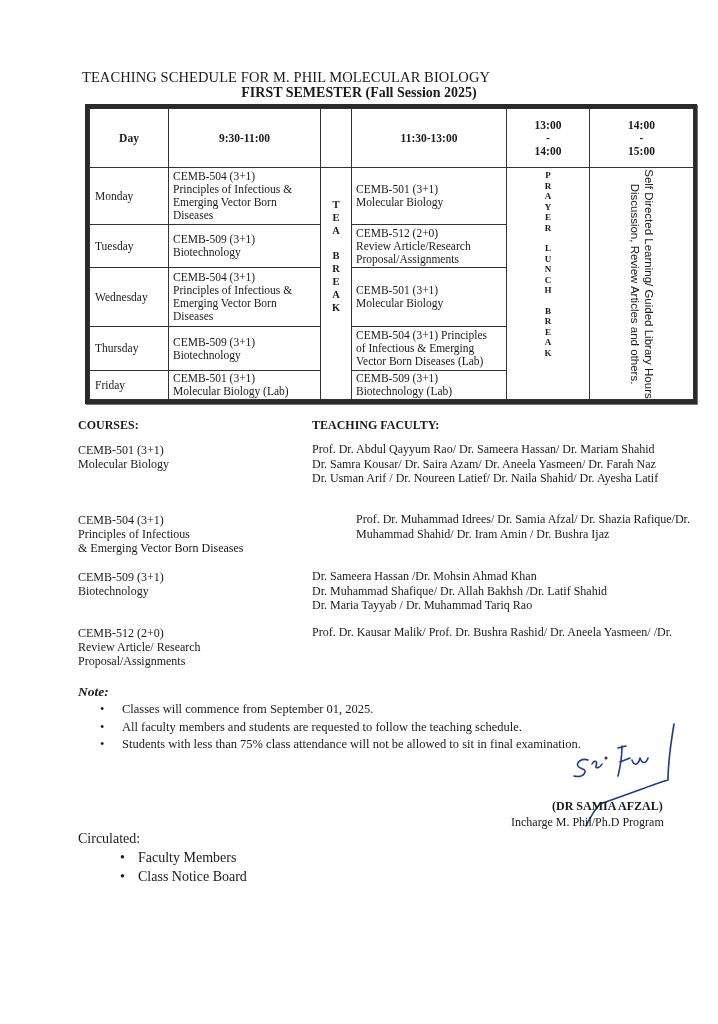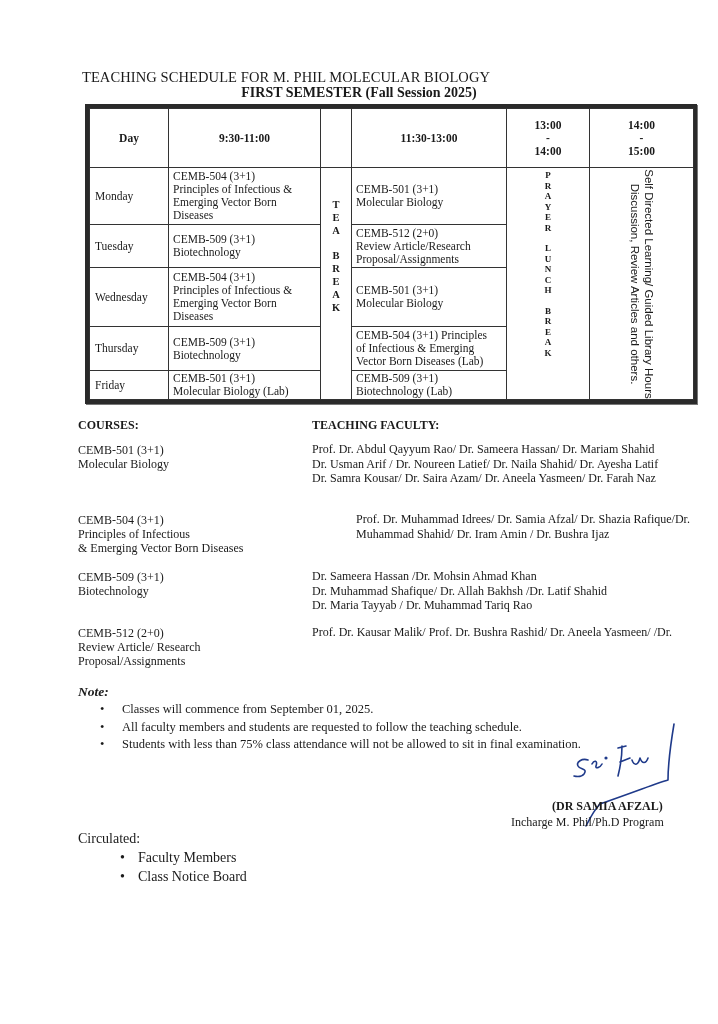--- a/index.html
+++ b/index.html
@@ -336,22 +336,22 @@
 
 <div class="sec-heading" style="left:78px; top:418px;">COURSES:</div>
 <div class="sec-heading" style="left:312px; top:418px;">TEACHING FACULTY:</div>
 
 <div class="course-block" style="top:443px;">
   <span>CEMB-501 (3+1)</span>
   <span>Molecular Biology</span>
 </div>
 <div class="faculty-block" style="top:442px;">
   <span>Prof. Dr. Abdul Qayyum Rao/ Dr. Sameera Hassan/ Dr. Mariam Shahid</span>
+  <span>Dr. Samra Kousar/ Dr. Saira Azam/ Dr. Aneela Yasmeen/ Dr. Farah Naz</span>
   <span>Dr. Usman Arif / Dr. Noureen Latief/ Dr. Naila Shahid/ Dr. Ayesha Latif</span>
-  <span>Dr. Samra Kousar/ Dr. Saira Azam/ Dr. Aneela Yasmeen/ Dr. Farah Naz</span>
 </div>
 
 <div class="course-block" style="top:513px;">
   <span>CEMB-504 (3+1)</span>
   <span>Principles of Infectious</span>
   <span>&amp; Emerging Vector Born Diseases</span>
 </div>
 <div class="faculty-block" style="top:512px;margin-left:44px;">
   <span>Prof. Dr. Muhammad Idrees/ Dr. Samia Afzal/ Dr. Shazia Rafique/Dr.</span>
   <span>Muhammad Shahid/ Dr. Iram Amin / Dr. Bushra Ijaz</span>

